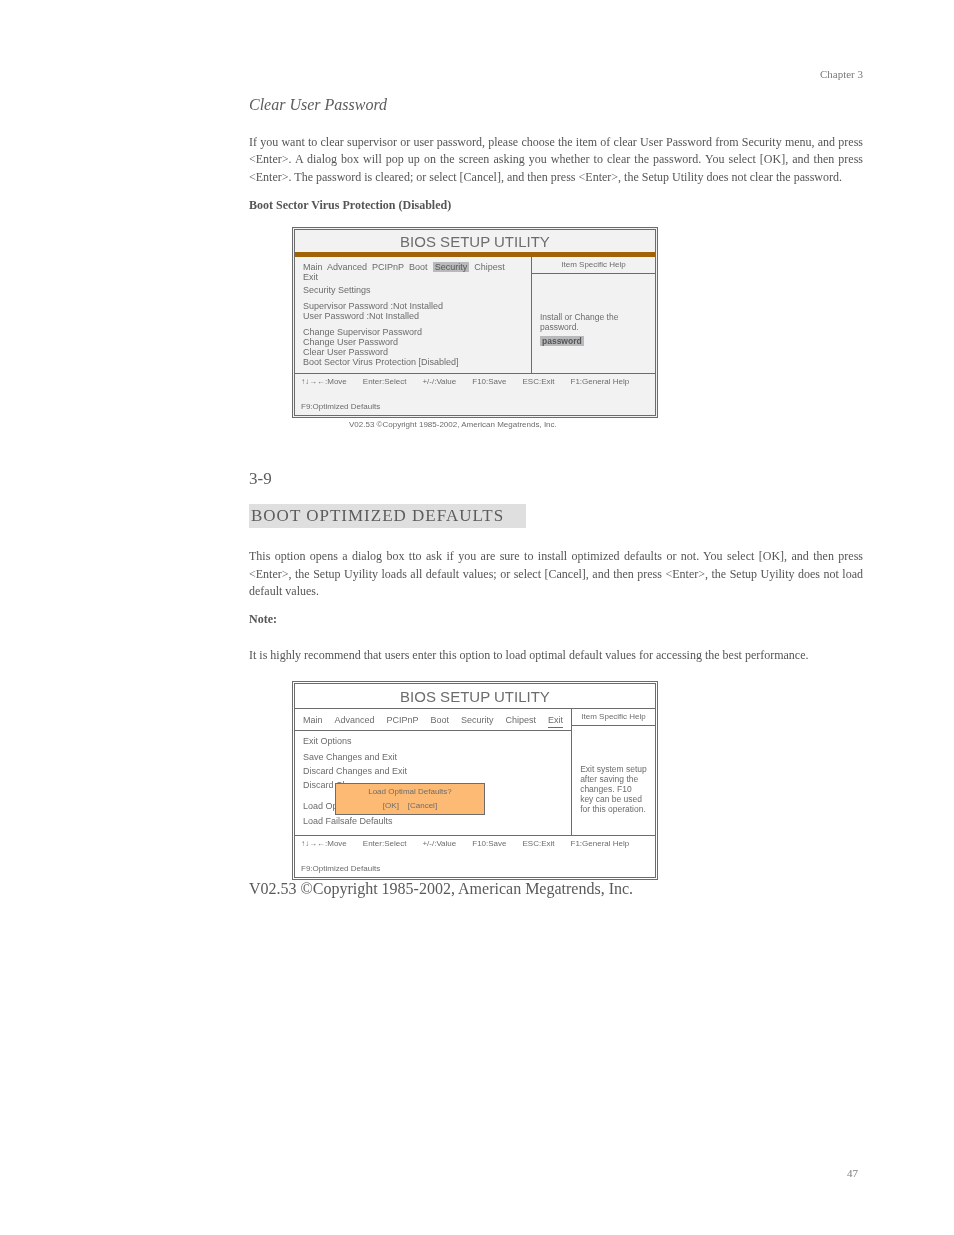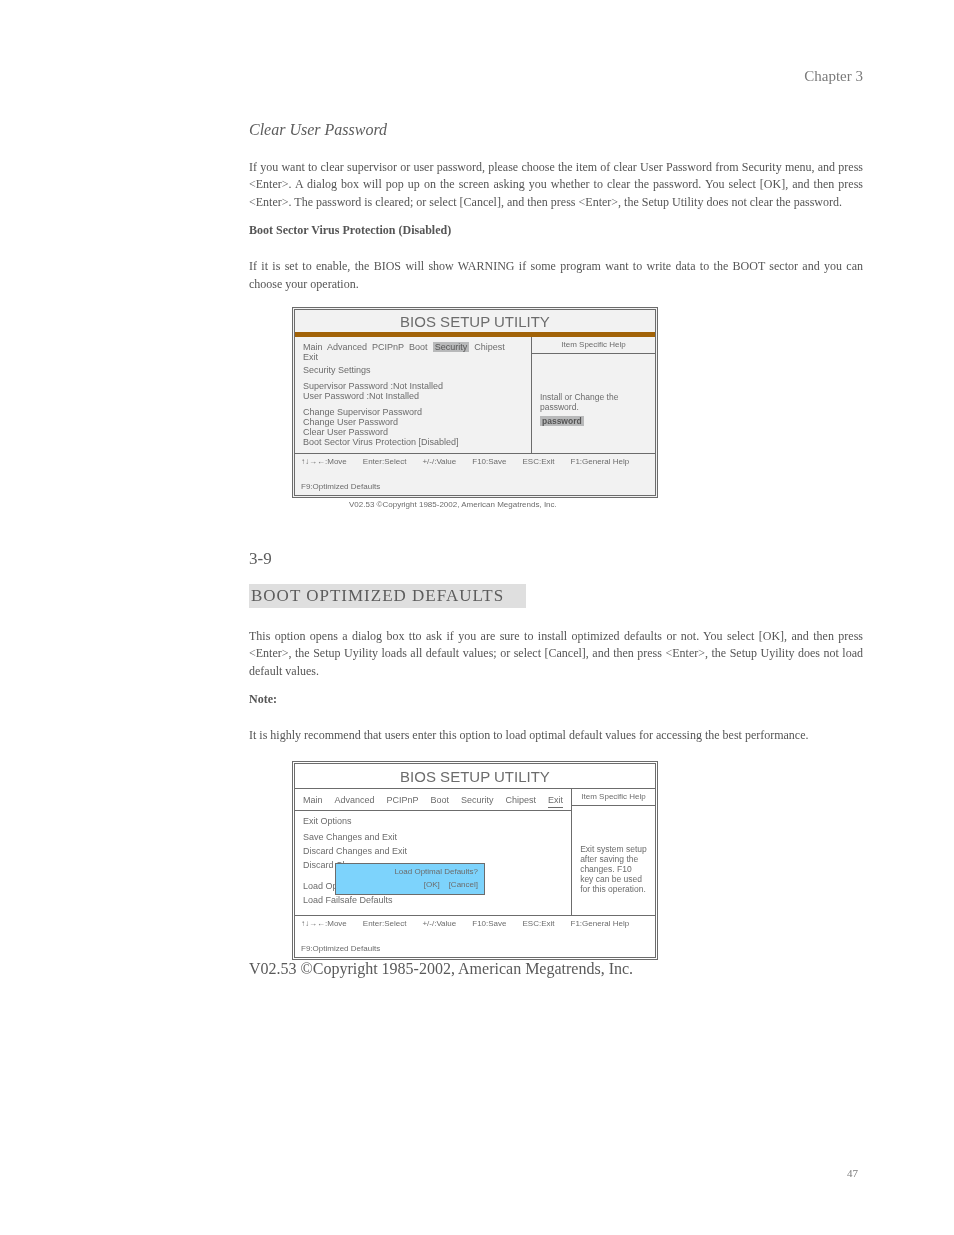--- a/index.html
+++ b/index.html
@@ -12,23 +12,23 @@
     position: relative;
   }
   .page {
     position: absolute;
     left: 249px;
     top: 68px;
     width: 614px;
   }
   .chapter-header {
     text-align: right;
-    font-size: 15px;
+    font-size: 11px;
     color: #7a7a7a;
-    margin-bottom: 36px;
+    margin-bottom: 16px;
   }
   .h2 {
     font-size: 16px;
     font-style: italic;
     font-weight: normal;
     color: #5c5c5c;
     margin-bottom: 8px;
   }
   .body-text {
     font-size: 12px;
@@ -198,21 +198,20 @@
 </head>
 <body>
 
 <div class="page">
   <div class="chapter-header">Chapter 3</div>
 
   <div class="h2">Clear User Password</div>
   <div class="body-text">If you want to clear supervisor or user password, please choose the item of clear User Password from Security menu, and press &lt;Enter&gt;. A dialog box will pop up on the screen asking you whether to clear the password. You select [OK], and then press &lt;Enter&gt;. The password is cleared; or select [Cancel], and then press &lt;Enter&gt;, the Setup Utility does not clear the password.</div>
 
   <div class="h3">Boot Sector Virus Protection (Disabled)</div>
-  <div class="body-text">If it is set to enable, the BIOS will show WARNING if some program want to write data to the BOOT sector and you can choose your operation.</div>
 
   <div class="bios-box">
     <div class="bios-header">BIOS SETUP UTILITY</div>
     <div class="bios-body">
       <div class="bios-left">
         <div class="tabline">
           <span>Main</span>&nbsp;
           <span>Advanced</span>&nbsp;
           <span>PCIPnP</span>&nbsp;
           <span>Boot</span>&nbsp;
@@ -276,21 +275,21 @@
         <div style="border-bottom:1px solid #6c6c6c; margin: 0 -8px 4px;"></div>
         <div>Exit Options</div>
         <div class="menu-items">
           <div>Save Changes and Exit</div>
           <div>Discard Changes and Exit</div>
           <div>Discard Changes</div>
           <div style="height:5px;"></div>
           <div>Load Optimal Defaults</div>
           <div>Load Failsafe Defaults</div>
         </div>
-        <div class="dialog-box-inline" style="position:absolute; left:40px; top:70px; width:150px; text-align:right; background:#7dd3fc;">
+        <div class="dialog-box-inline" style="position:absolute; left:40px; top:70px; width:150px; text-align:center; background:#fdba74;">
           <div>Load Optimal Defaults?</div>
           <div style="margin-top:3px;">
             <span>[OK]</span>
             &nbsp;&nbsp;
             <span>[Cancel]</span>
           </div>
         </div>
       </div>
       <div class="bios-right">
         <div class="bios-right-top">Item Specific Help</div>

